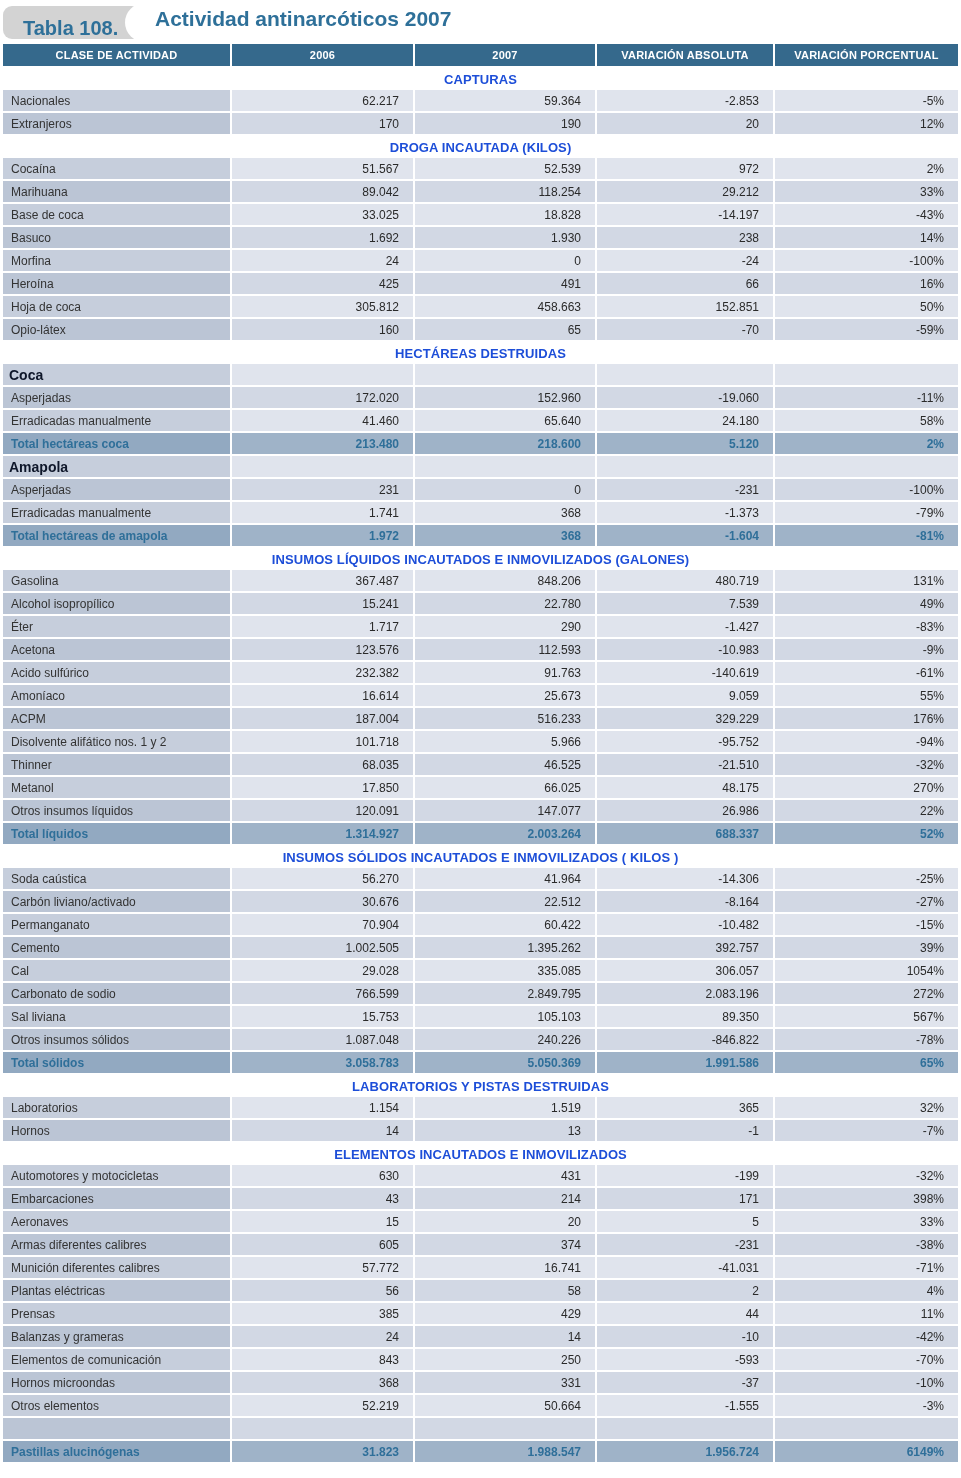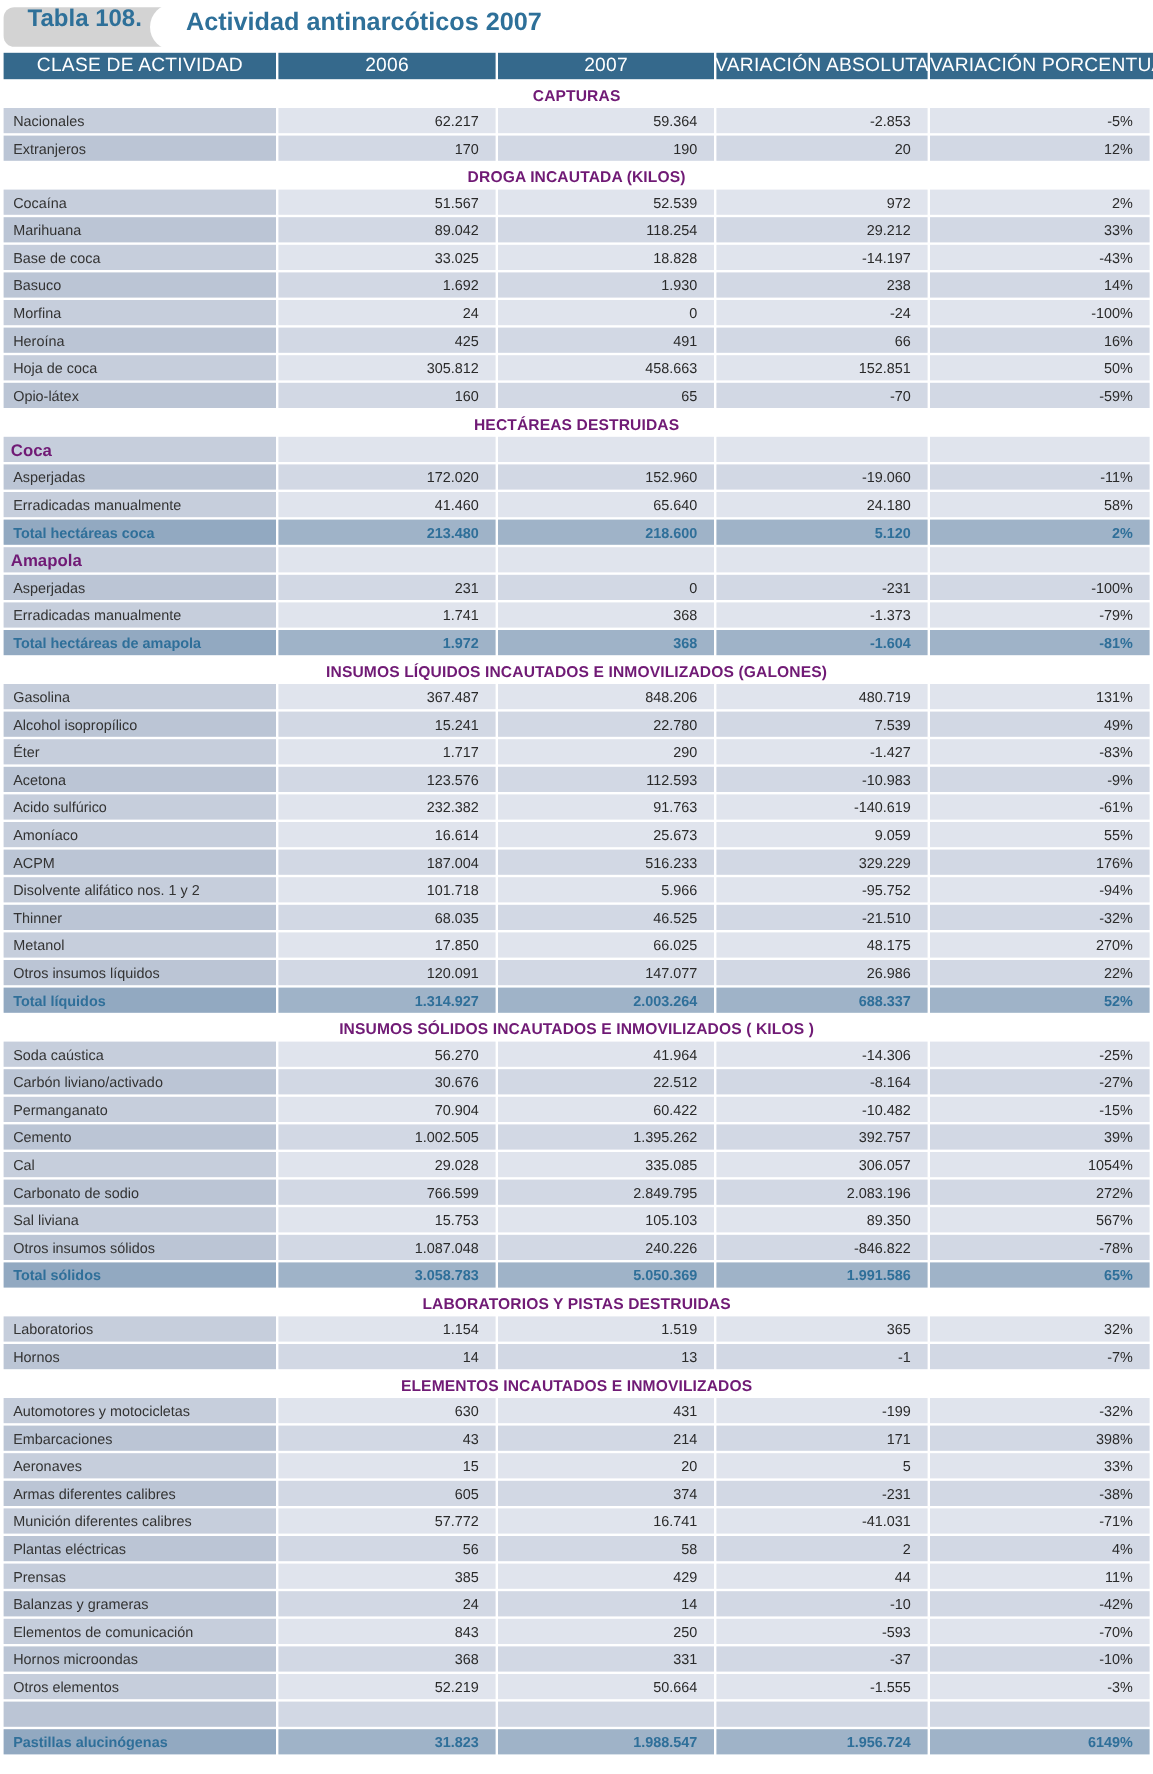--- a/index.html
+++ b/index.html
@@ -3,41 +3,41 @@
 <meta charset="utf-8">
 <style>
   html,body{margin:0;padding:0;background:#fff;}
   body{width:961px;font-family:"Liberation Sans",sans-serif;-webkit-font-smoothing:antialiased;}
   .page{width:955px;padding:0 3px;}
 
   
   .titlebar{position:relative;height:44px;}
   .badge{position:absolute;left:0;top:6px;width:150px;height:33px;background:var(--badge-bg);border-radius:9px;}
   .badge::after{content:"";position:absolute;right:-2px;top:-3px;bottom:-3px;width:30px;background:#fff;border-radius:20px 0 0 20px;}
-  .badge-text{position:absolute;left:20px;top:0;line-height:33px;font-size:20px;font-weight:bold;color:var(--title-text);}
+  .badge-text{position:absolute;left:20px;top:12px;line-height:33px;font-size:20px;font-weight:bold;color:var(--title-text);}
   .main-title{position:absolute;left:152px;top:7px;margin:0;font-size:21px;font-weight:bold;color:var(--title-text);}
 
   
   .grid{display:grid;grid-template-columns:227px 181px 180px 176px 1fr;column-gap:2px;}
   .header-row{height:22px;margin-bottom:2px;}
-  .hcell{background:var(--header-bg);color:#fff;font-weight:normal;font-size:16px;letter-spacing:.2px;display:flex;align-items:center;justify-content:center;white-space:nowrap;}
-
-  .section-label{height:22px;display:flex;align-items:center;justify-content:center;font-weight:bold;font-size:13px;color:#701a75;letter-spacing:.1px;}
+  .hcell{background:var(--header-bg);color:#fff;font-weight:bold;font-size:11px;letter-spacing:.2px;display:flex;align-items:center;justify-content:center;white-space:nowrap;}
+
+  .section-label{height:22px;display:flex;align-items:center;justify-content:center;font-weight:bold;font-size:13px;color:#1d4ed8;letter-spacing:.1px;}
 
   .row{height:21px;margin-bottom:2px;font-size:12px;}
   .cell{display:flex;align-items:center;overflow:hidden;white-space:nowrap;}
   .cell.label{padding-left:8px;color:#333;}
   .cell.num{justify-content:flex-end;padding-right:14px;color:#2a2a2a;}
 
   .row.odd  .cell.label{background:var(--row-light-label);}
   .row.odd  .cell.num{background:var(--row-light-value);}
   .row.even .cell.label{background:var(--row-dark-label);}
   .row.even .cell.num{background:var(--row-dark-value);}
 
-  .row.subheader .cell.label{font-weight:bold;font-size:14px;color:#701a75;padding-left:6px;}
+  .row.subheader .cell.label{font-weight:bold;font-size:14px;color:#0f172a;padding-left:6px;}
 
   .row.total .cell.label{background:var(--total-label);color:var(--total-text);font-weight:bold;}
   .row.total .cell.num{background:var(--total-value);color:var(--total-text);font-weight:bold;}
 </style>
 </head>
 <body>
 
 <div class="page">
   <div class="titlebar">
     <div class="badge"></div>

